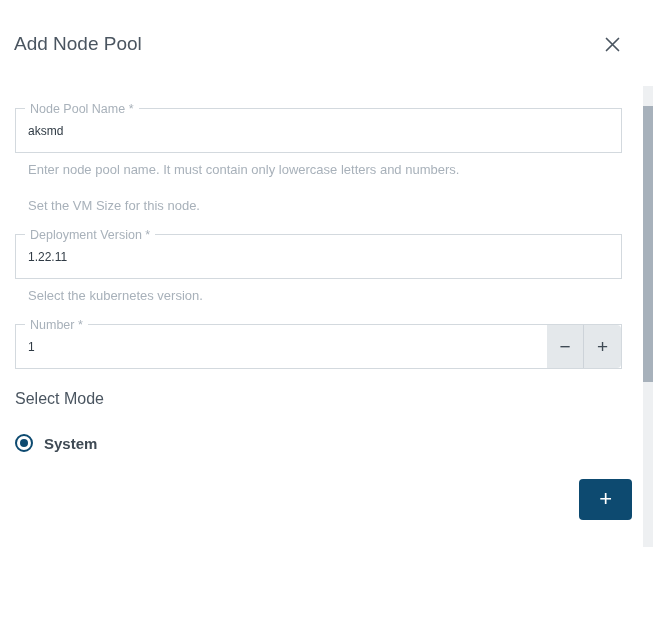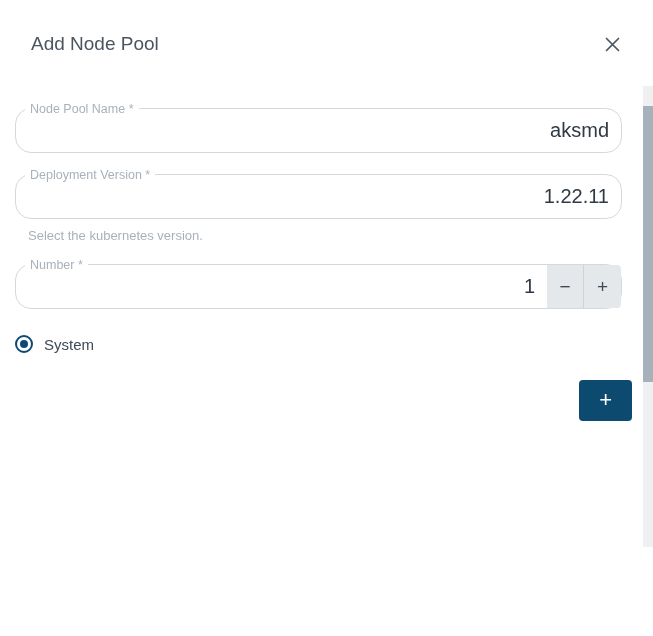--- a/index.html
+++ b/index.html
@@ -5,41 +5,41 @@
   html, body { margin:0; padding:0; }
   body {
     width:653px; height:636px; overflow:hidden;
     background:#ffffff;
     font-family:"Liberation Sans", sans-serif;
     -webkit-font-smoothing:antialiased;
   }
   .dialog { position:relative; width:653px; height:636px; background:#fff; }
 
   
-  .header { display:flex; align-items:center; justify-content:space-between; padding:33px 32px 0 31px; }
+  .header { display:flex; align-items:center; justify-content:space-between; padding:33px 32px 0 14px; }
   .title { font-size:19px; color:#4a5560; font-weight:400; }
   .close-btn { background:none; border:none; padding:0; cursor:pointer; line-height:0; }
 
   
   .content { margin:53px 31px 0 15px; }
 
   .field-group { margin-bottom:21px; }
   .field-box {
     position:relative; height:45px; box-sizing:border-box;
-    border:1px solid #d3d9de; border-radius:16px;
+    border:1px solid #d3d9de; border-radius:0;
     display:flex; align-items:stretch; background:#fff;
   }
   .field-label {
     position:absolute; top:-8px; left:9px; background:#fff;
     padding:0 5px; font-size:12.5px; line-height:16px; color:#a8b1ba;
     white-space:nowrap;
   }
   .field-input {
     flex:1; min-width:0; border:none; outline:none; background:transparent;
-    padding:0 12px; font-size:20px; color:#2f3a44; font-family:inherit;text-align:right;
+    padding:0 12px; font-size:12px; color:#2f3a44; font-family:inherit;
   }
   .helper { margin:9px 0 0 13px; font-size:13px; line-height:15px; color:#a8b1ba; }
 
   .trailing-icons { display:flex; align-items:center; gap:15px; padding-right:16px; }
   .icon-btn { background:none; border:none; padding:0; cursor:pointer; line-height:0; }
 
   .stepper { display:flex; align-items:stretch; margin:0; }
   .step-btn {
     width:37px; border:none; background:#e4e8eb; color:#3f4a54;
     font-size:19px; line-height:1; cursor:pointer; padding:0; font-family:inherit;
@@ -49,21 +49,21 @@
 
   .select-mode-heading { margin:20px 0 0 0; font-size:16px; font-weight:400; color:#4a5560; }
 
   .radio-row { display:flex; align-items:center; gap:11px; margin-top:26px; cursor:pointer; width:max-content; }
   .radio-outer {
     width:18px; height:18px; box-sizing:border-box; border-radius:50%;
     border:2px solid #0d4a70; display:flex; align-items:center; justify-content:center;
     background:#fff;
   }
   .radio-dot { width:8px; height:8px; border-radius:50%; background:#0d4a70; }
-  .radio-label { font-size:15px; color:#3f4a54; font-weight:400; }
+  .radio-label { font-size:15px; color:#3f4a54; font-weight:700; }
 
   
   .footer { display:flex; justify-content:flex-end; padding:27px 21px 0 0; }
   .add-btn {
     display:flex; align-items:center; gap:12px;
     background:#0d4a70; color:#ffffff; border:none; border-radius:4px;
     height:41px; padding:0 20px; font-size:15px; font-weight:bold;
     cursor:pointer; font-family:inherit;
   }
   .add-btn .plus-glyph { font-size:22px; font-weight:400; line-height:1; position:relative; top:-1px; }
@@ -88,23 +88,25 @@
     </button>
   </div>
 
   <div class="content">
 
     <div class="field-group">
       <div class="field-box">
         <span class="field-label">Node Pool Name *</span>
         <input class="field-input" type="text" value="aksmd" style="">
       </div>
+      <div class="helper">Enter node pool name. It must contain only lowercase letters and numbers.</div>
     </div>
 
     <div class="field-group">
+      <div class="helper">Set the VM Size for this node.</div>
     </div>
 
     <div class="field-group">
       <div class="field-box">
         <span class="field-label">Deployment Version *</span>
         <input class="field-input" type="text" value="1.22.11" style="">
       </div>
       <div class="helper">Select the kubernetes version.</div>
     </div>
 
@@ -112,20 +114,21 @@
       <div class="field-box">
         <span class="field-label">Number *</span>
         <input class="field-input" type="text" value="1" style="">
         <div class="stepper">
           <button class="step-btn minus">−</button>
           <button class="step-btn plus">+</button>
         </div>
       </div>
     </div>
 
+    <div class="select-mode-heading">Select Mode</div>
 
     <div class="radio-row">
       <span class="radio-outer">
         <span class="radio-dot"></span>
       </span>
       <span class="radio-label">System</span>
     </div>
 
   </div>
 

